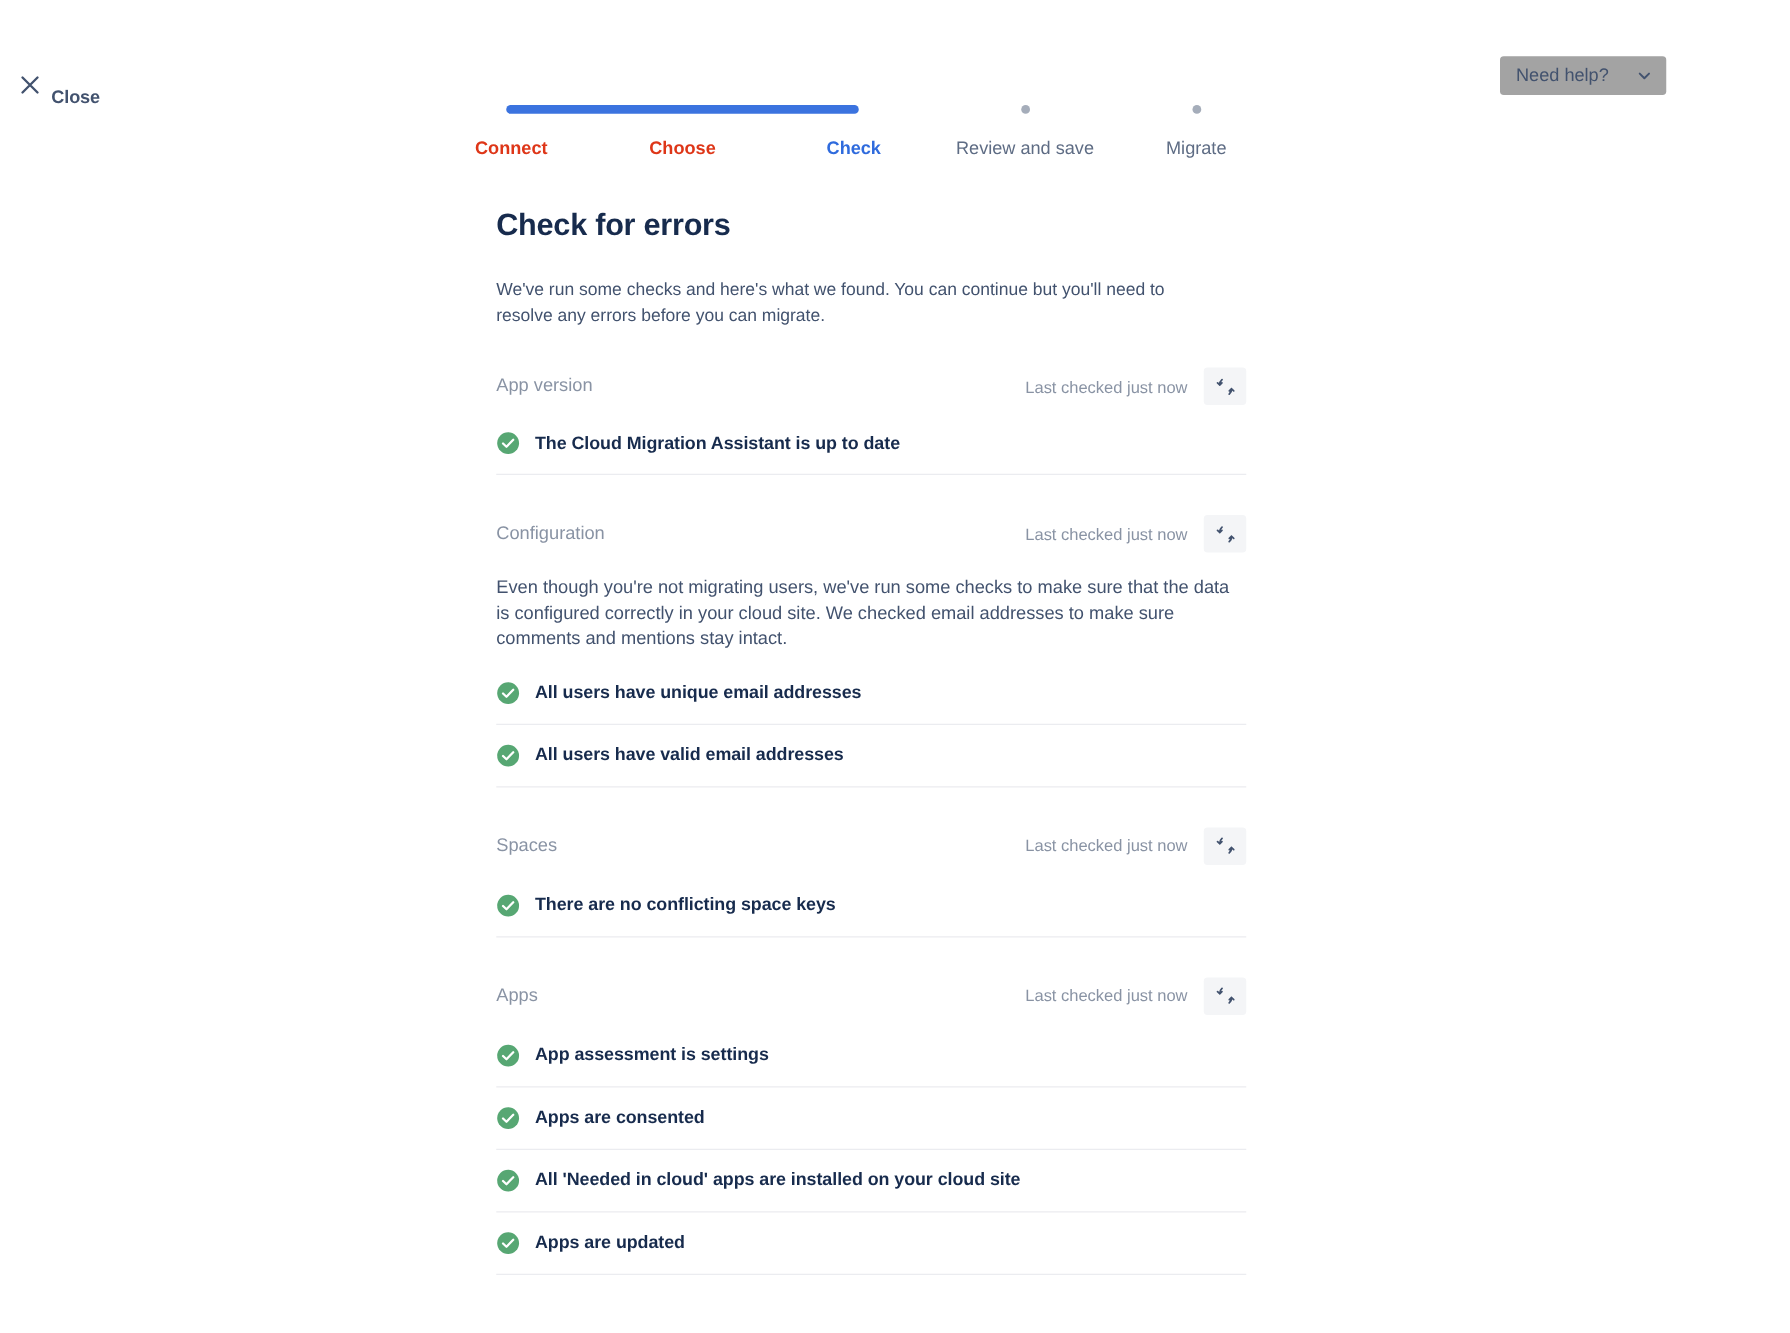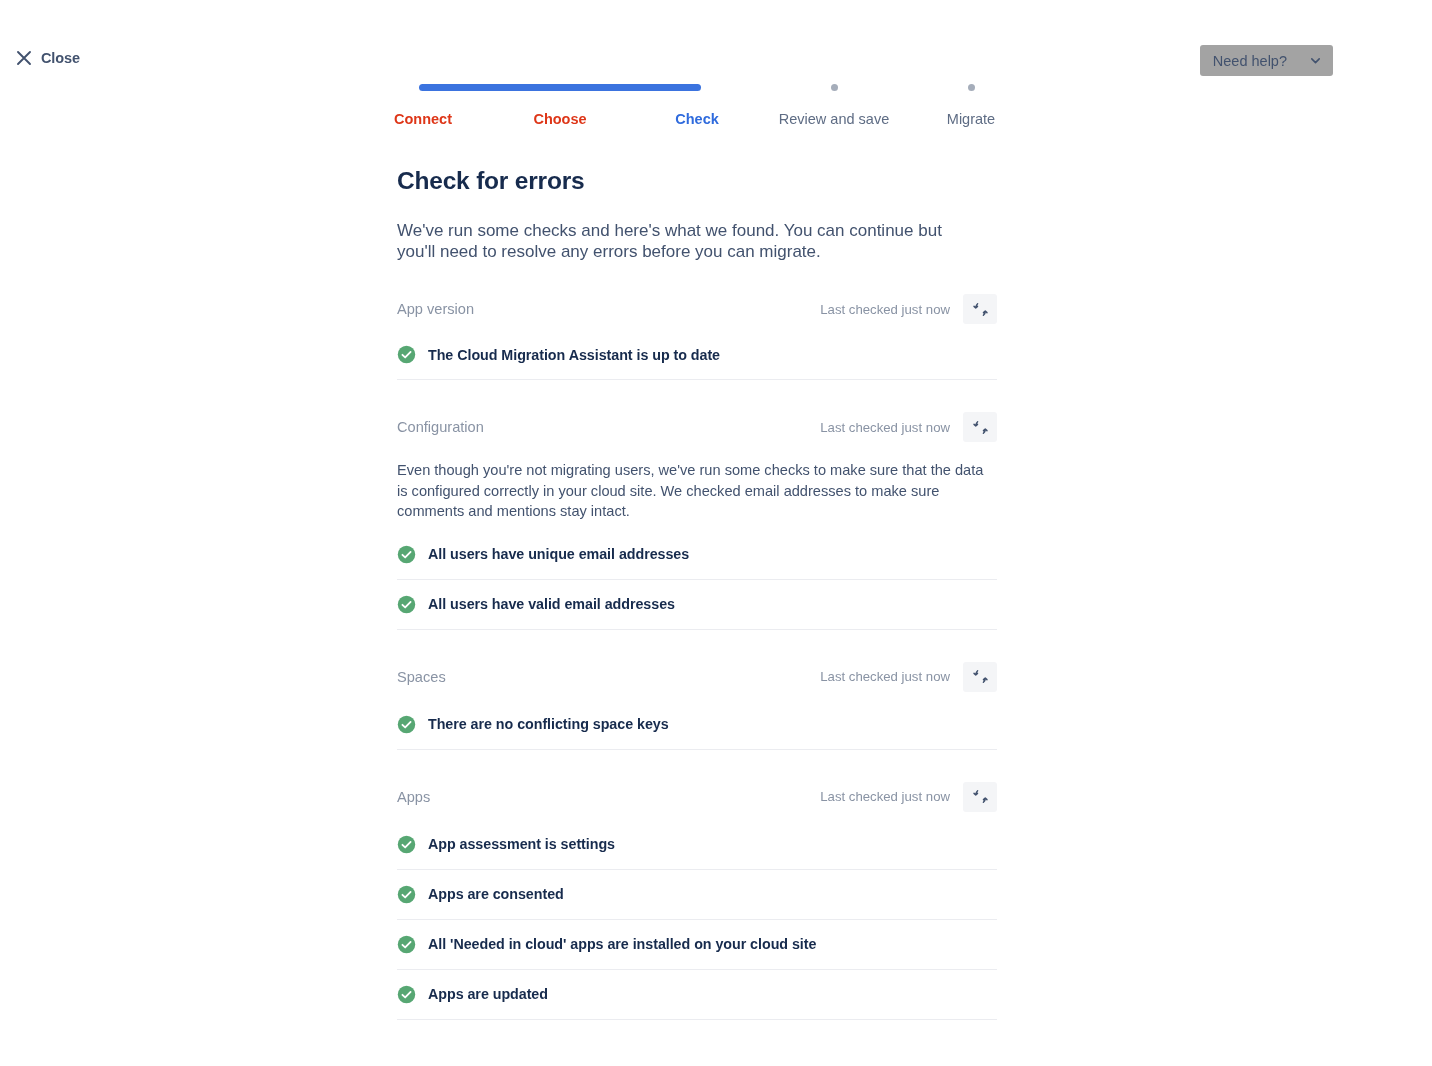--- a/index.html
+++ b/index.html
@@ -32,20 +32,21 @@
   }
   .close-icon {
     width: 16px; height: 16px;
     display: block;
   }
   .close-label {
     font-size: 14.5px;
     font-weight: 700;
     color: #42526E;
     letter-spacing: -0.1px;
+    margin-top: 20px;
   }
   .need-help {
     position: absolute;
     right: 99px;
     top: 45px;
     height: 31px;
     background: #a3a3a3;
     border: none;
     border-radius: 3px;
     display: flex;
@@ -60,21 +61,21 @@
     font-weight: 400;
     white-space: nowrap;
   }
   .chev {
     width: 13px; height: 13px; display:block;
   }
 
   
   .stepper {
     position: absolute;
-    left: 397px;
+    left: 383px;
     top: 78px;
     width: 600px;
     height: 60px;
     text-align: center;
   }
   .progress-track {
     position: absolute;
     left: 0; top: 0;
     width: 600px;
     height: 20px;
@@ -122,21 +123,21 @@
   }
   h1.page-title {
     font-size: 24.5px;
     line-height: 32px;
     font-weight: 700;
     color: #172B4D;
     letter-spacing: -0.2px;
     margin-bottom: 24px;
   }
   .page-desc {
-    font-size: 17px;
+    font-size: 14px;
     line-height: 20.5px;
     color: #42526E;
     width: 572px;
   }
 
   .section { margin-top: 32px; }
   .section-header {
     height: 30px;
     display: flex;
     align-items: center;

